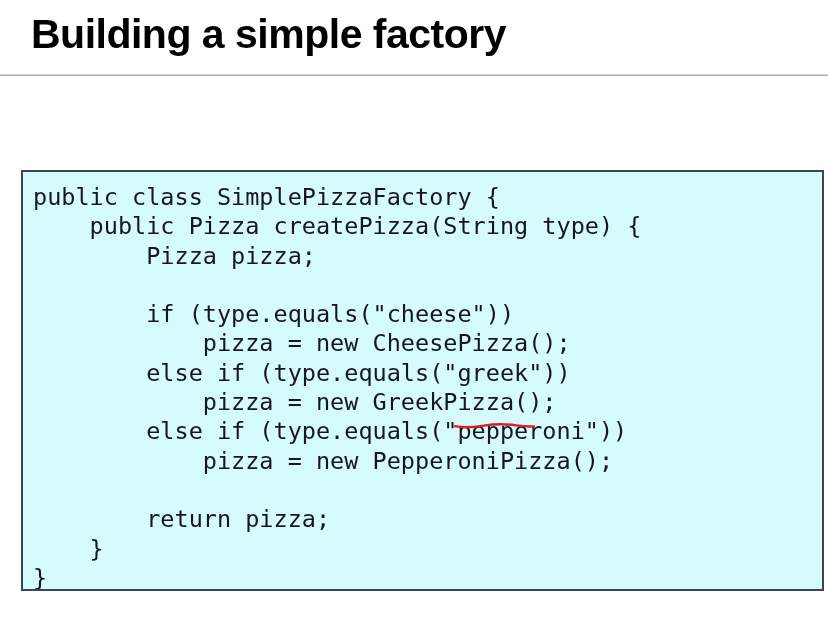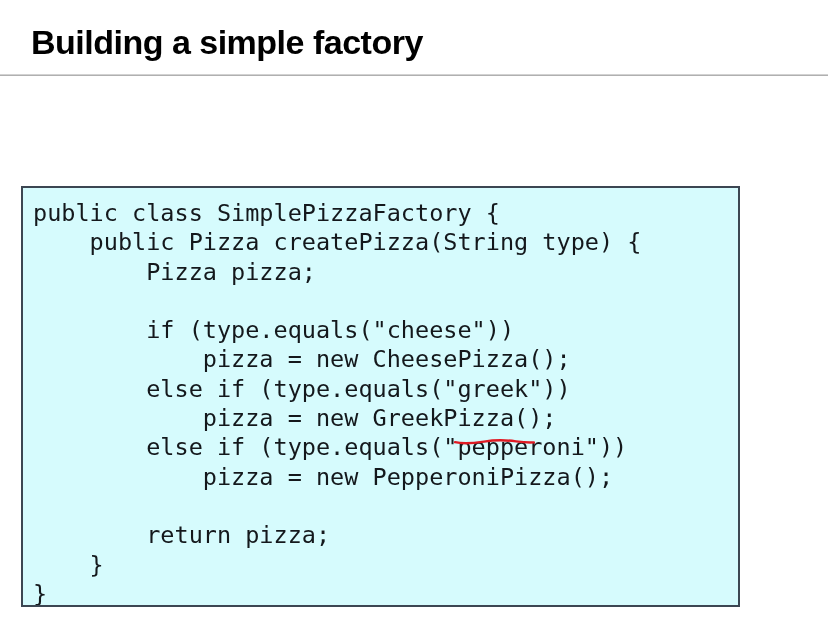--- a/index.html
+++ b/index.html
@@ -14,47 +14,46 @@
     overflow: hidden;
     font-family: "Liberation Sans", sans-serif;
   }
 
   
   .slide-title {
     position: absolute;
     left: 31px;
     top: 8px;
     font-family: "Liberation Sans", sans-serif;
-    font-size: 34px;
+    font-size: 41px;
     font-weight: bold;
     color: #000000;
     letter-spacing: -0.5px;
     white-space: nowrap;
     line-height: 52px;
-    margin-top: 8px;
   }
 
   
   .title-divider {
     position: absolute;
     left: 0px;
     top: 74px;
     width: 828px;
     height: 2px;
     background: #b0b0b0;
     border-top: 1px solid #d2d2d2;
     box-sizing: border-box;
   }
 
   
   .code-block {
     position: absolute;
     left: 21px;
-    top: 186px;
-    width: 719px;
+    top: 170px;
+    width: 803px;
     height: 421px;
     box-sizing: border-box;
     background: #d6fbfd;
     border: 2px solid #3c4652;
     overflow: hidden;
   }
 
   .code-text {
     position: absolute;
     left: 10px;

